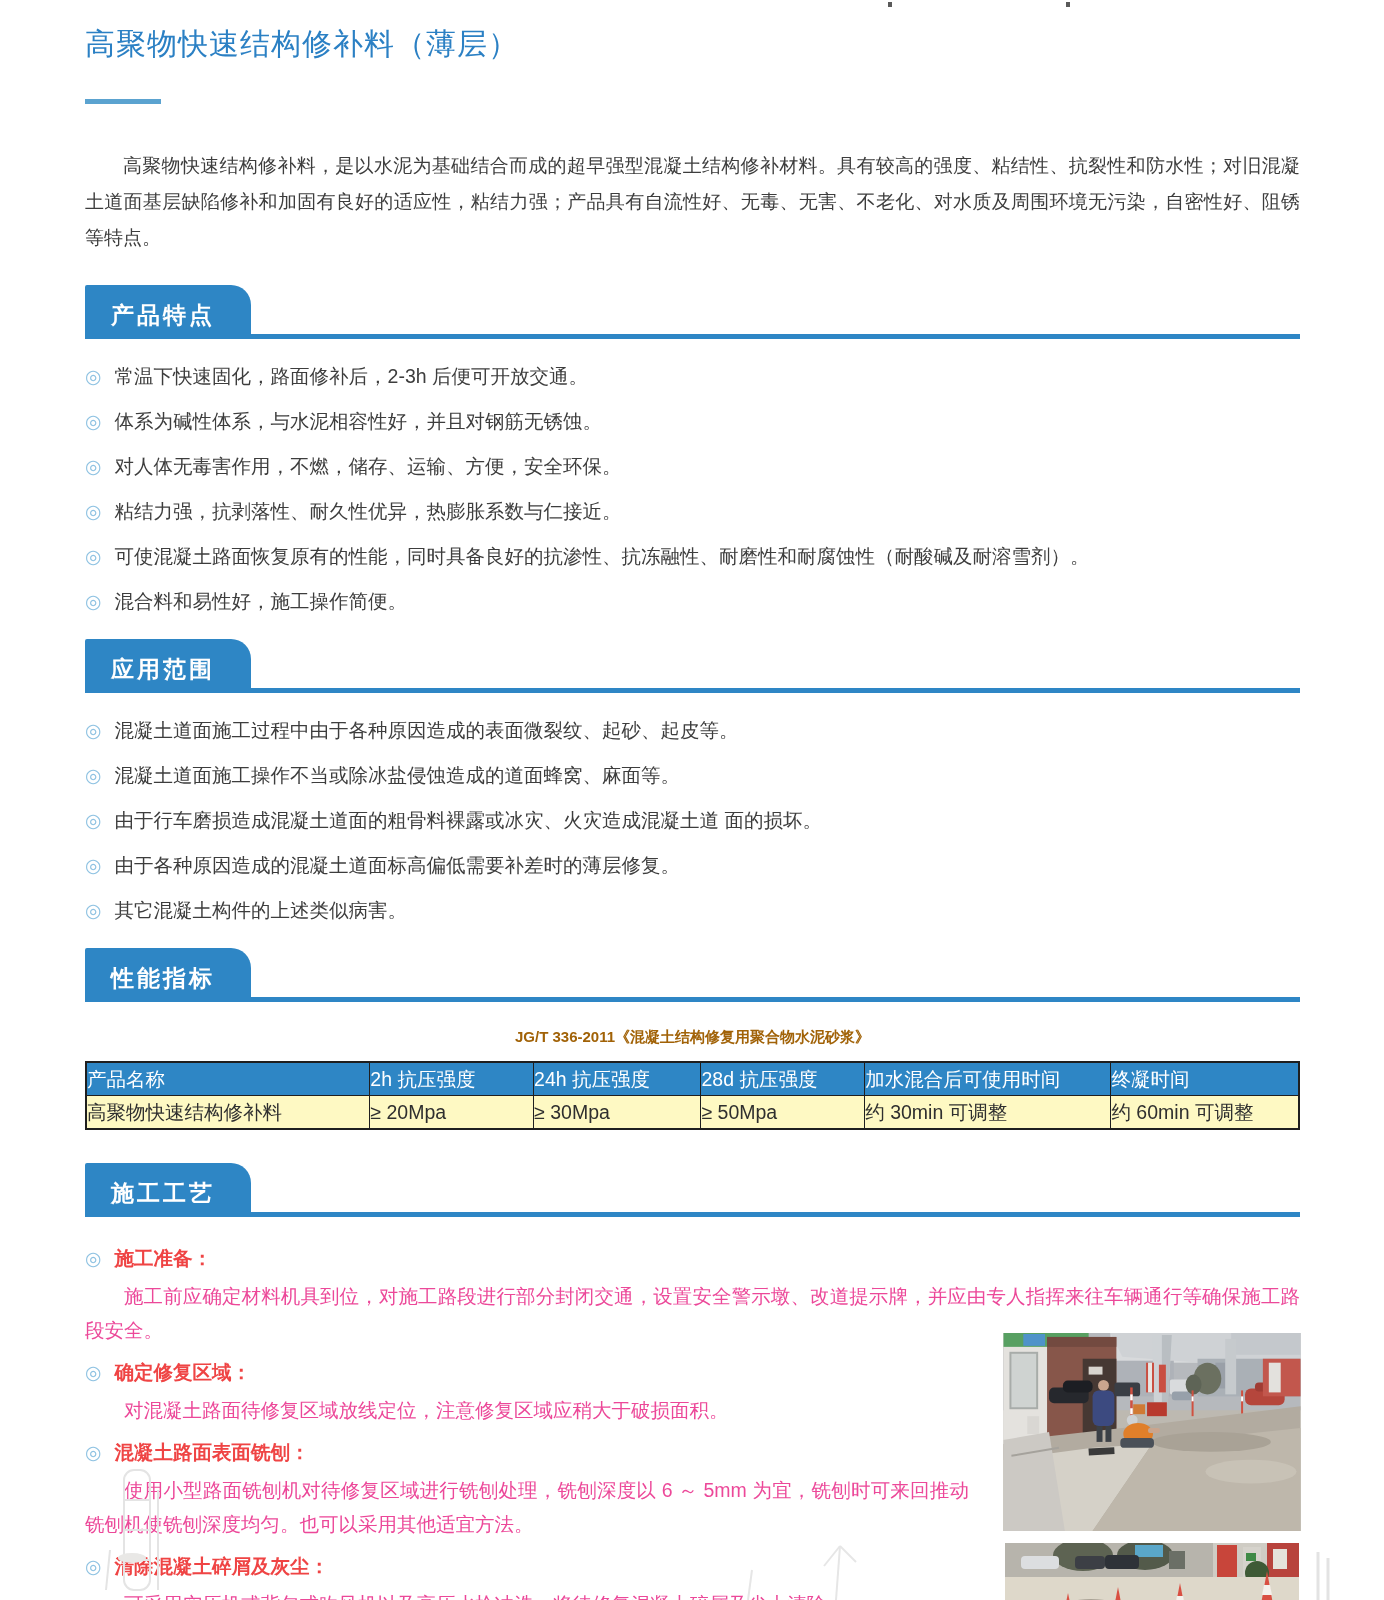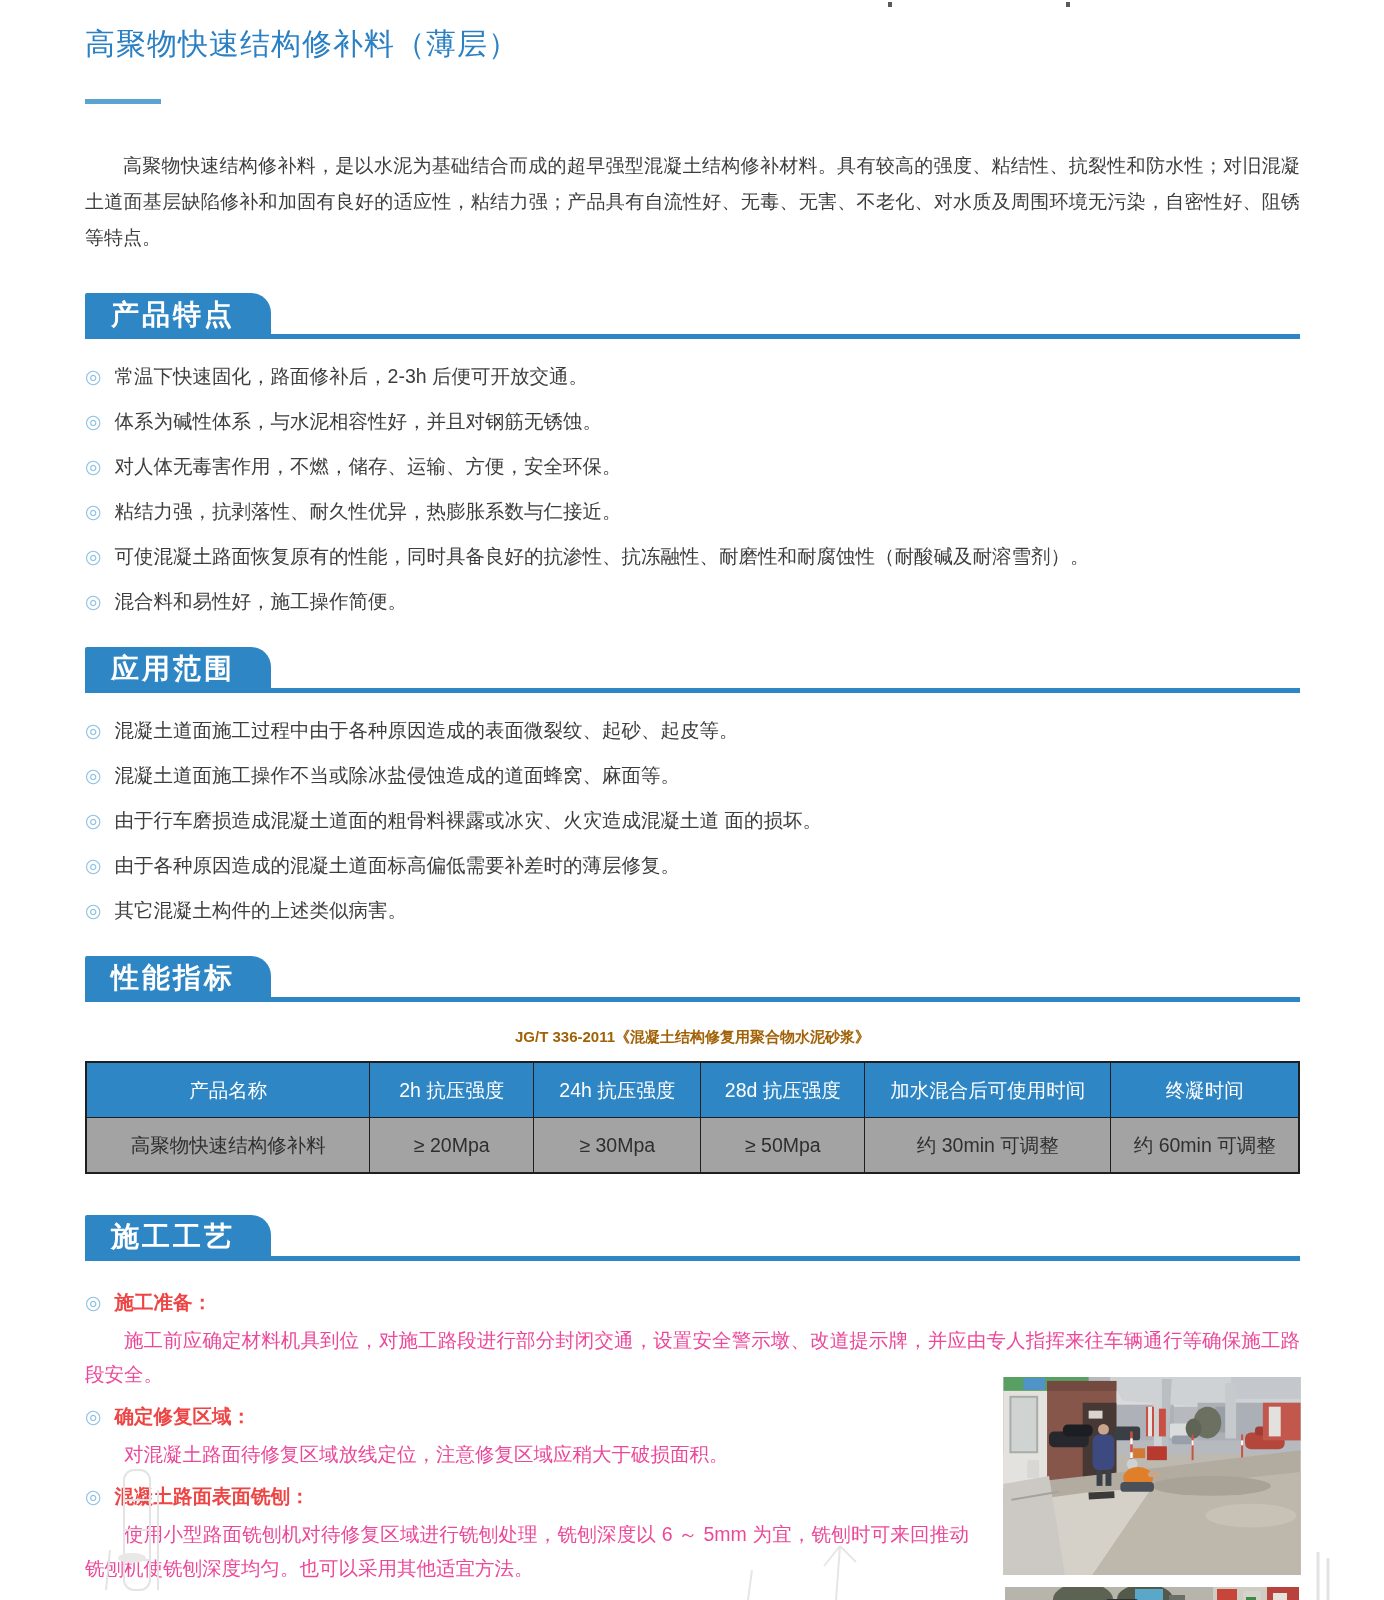--- a/index.html
+++ b/index.html
@@ -19,39 +19,39 @@
 
   .intro {
     margin:44px 0 0 0; font-size:19px; line-height:36px;
     text-align:justify; text-indent:2em; color:#3d3d3d;
   }
 
   
   .sec-head { position:relative; height:42px; border-bottom:5px solid #2e86c5; }
   .sec-badge {
     position:absolute; left:0; bottom:-1px; height:42px; line-height:44px;
-    background:#2e86c5; color:#ffffff; font-size:28px; font-weight:bold;
-    letter-spacing:3px; padding:0 36px 0 26px; border-radius:2px 20px 0 0;
+    background:#2e86c5; color:#ffffff; font-size:23px; font-weight:bold;
+    letter-spacing:3px; padding:8px 36px 0 26px; border-radius:2px 20px 0 0;
   }
 
   
   .blist { list-style:none; margin:22px 0 0 0; padding:0; }
   .blist li { display:flex; align-items:flex-start; margin:0 0 15px 0; font-size:19.5px; line-height:30px; }
   .bullet { color:#8ec2e2; font-size:19px; margin-right:13px; flex:0 0 auto; position:relative; top:1px; }
 
   
   .tbl-caption { margin-top:26px; text-align:center; font-size:15px; color:#a16207;font-weight:bold; }
   table.perf { width:1215px; border-collapse:collapse; margin-top:14px; table-layout:fixed; }
   table.perf th, table.perf td {
-    border:1px solid #1f1f1f; text-align:center; font-weight:normal;
-    font-size:19.5px; padding:11px; height:32px;
+    border:1px solid #1f1f1f; text-align:left; font-weight:normal;
+    font-size:19.5px; padding:0; height:32px;
   }
   table.perf { border:2px solid #1f1f1f; }
   table.perf th { background:#2e86c5; color:#ffffff; }
-  table.perf td { background:#a3a3a3; color:#2f2f2f;margin-left:44px; }
+  table.perf td { background:#fef9c3; color:#2f2f2f;margin-left:44px; }
   .c1{width:23.4%}.c2{width:13.5%}.c3{width:13.8%}.c4{width:13.5%}.c5{width:20.3%}.c6{width:15.5%}
 
   
   .process { position:relative; }
   .step-label { display:flex; align-items:flex-start; margin:0; font-size:19.5px; line-height:30px; }
   .step-label b { color:#ef4444; }
   .step-para {
     margin:0; font-size:19.5px; line-height:34px; text-align:justify;
     text-indent:2em; color:#ec4899;
   }

